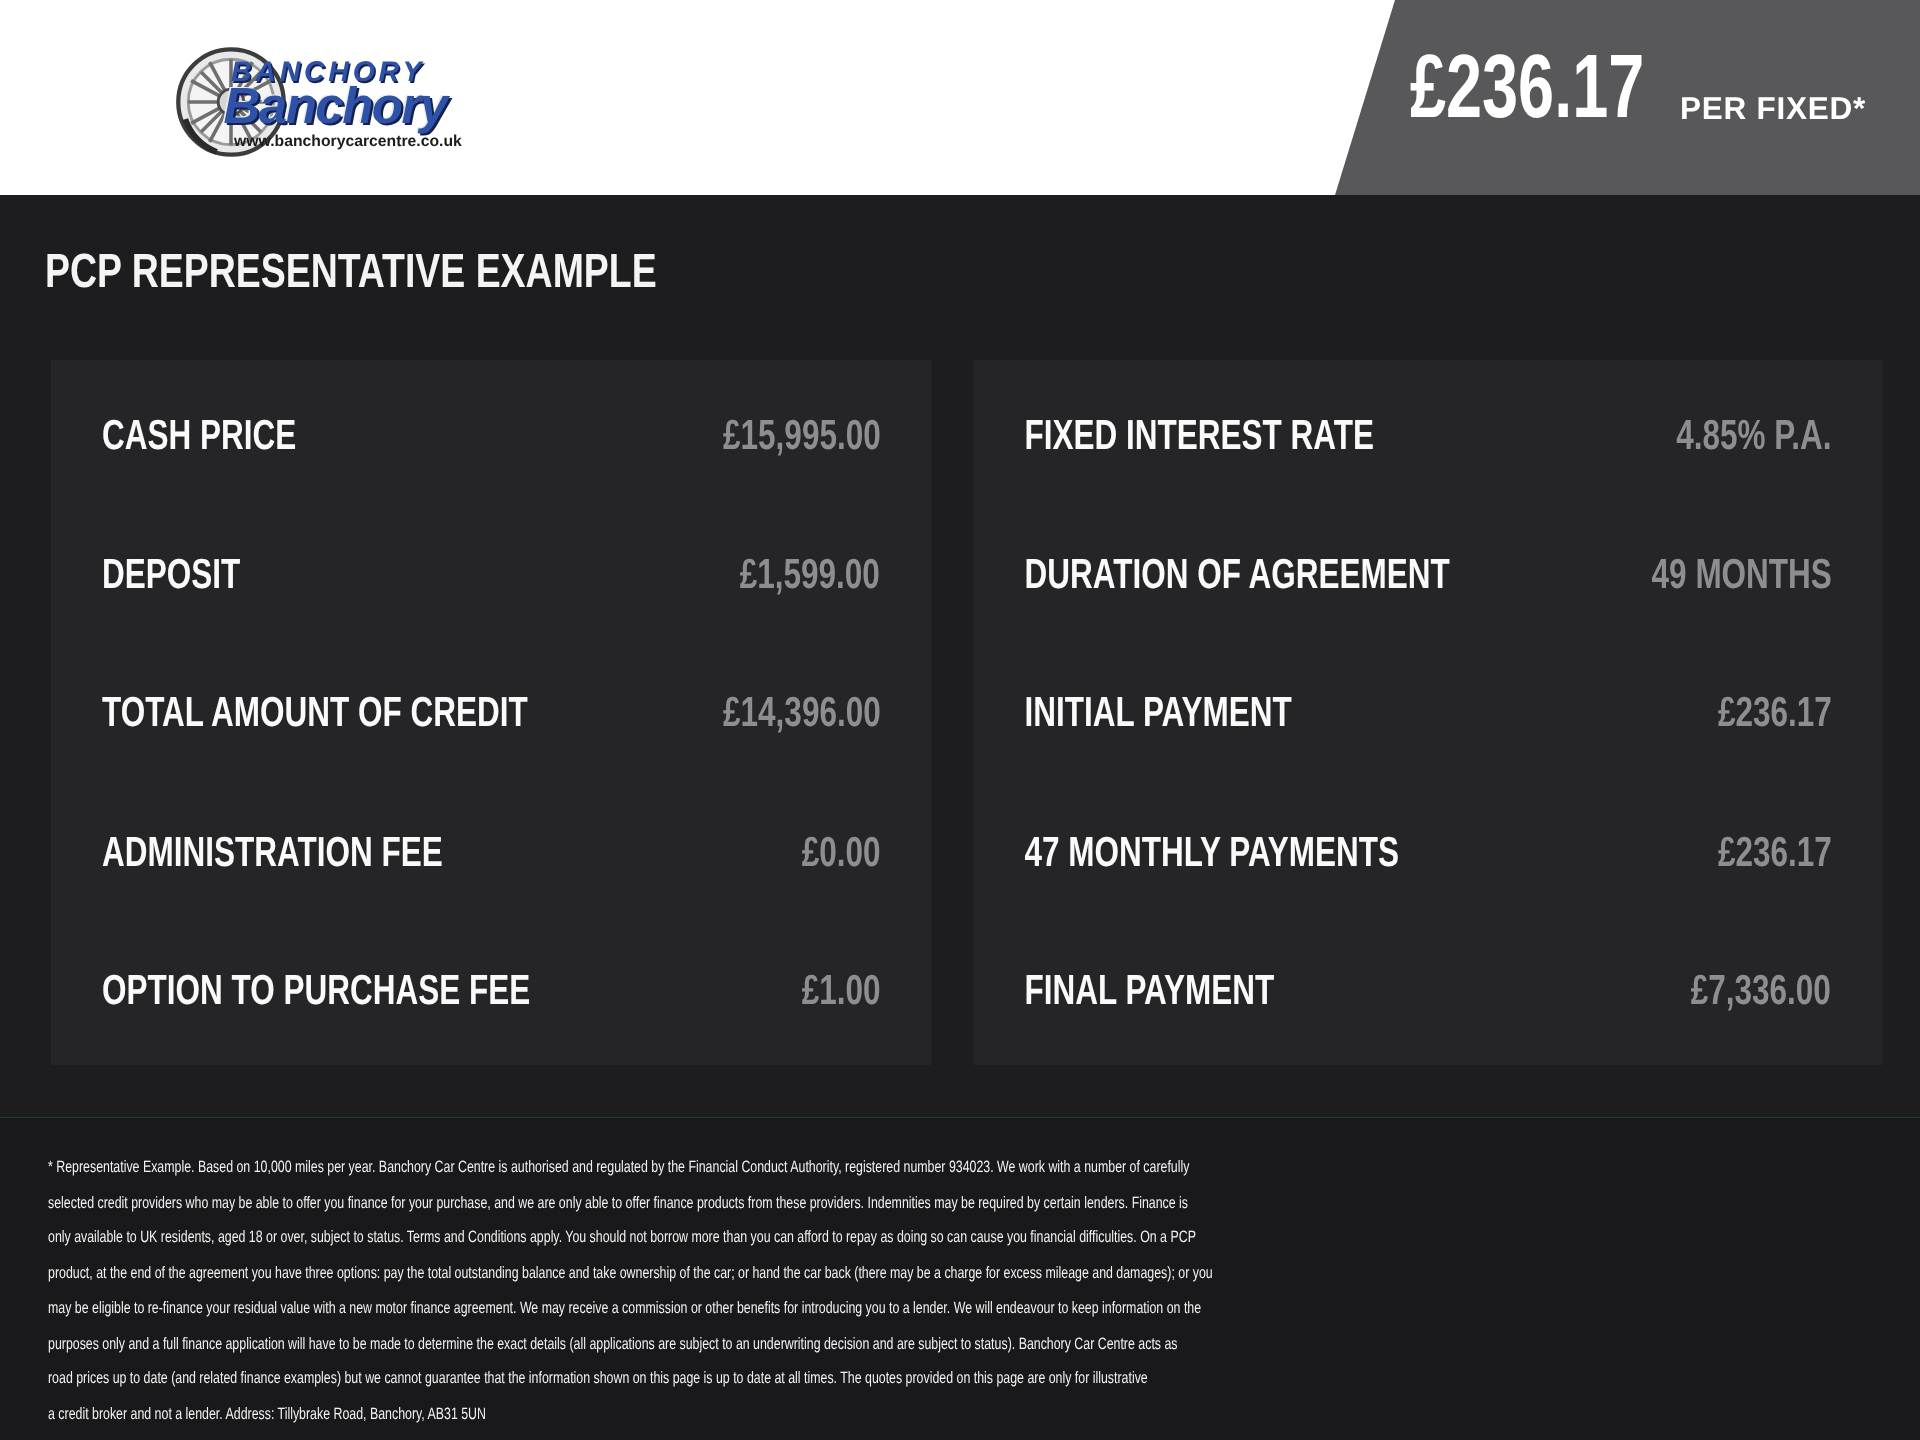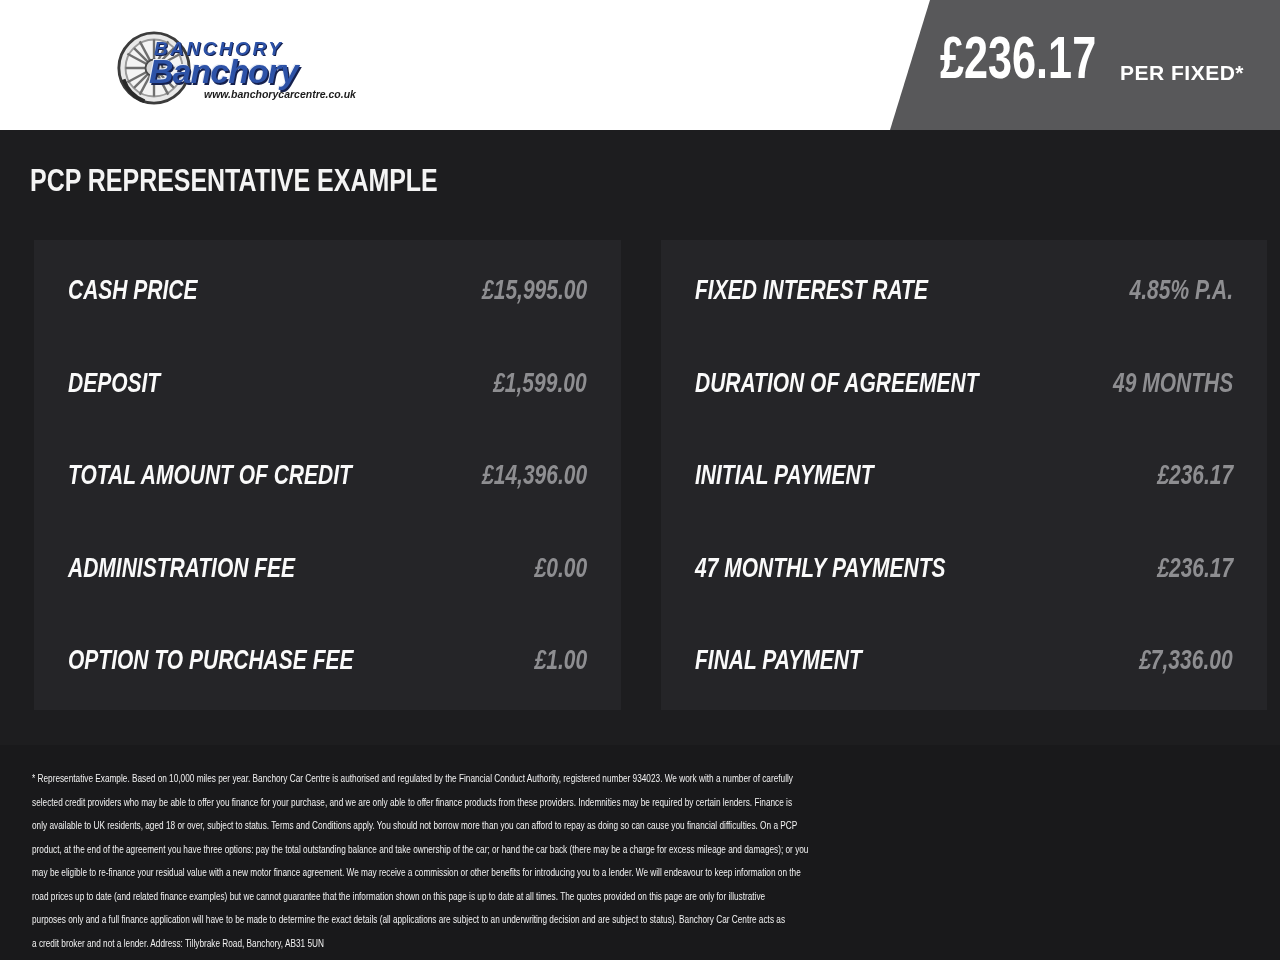--- a/index.html
+++ b/index.html
@@ -19,23 +19,22 @@
     text-shadow:1px 1px 0 #15204d;
   }
   .logo-line2{
     position:absolute;left:33px;top:26px;
     font-size:34px;font-weight:bold;font-style:italic;color:#2d52a7;
     letter-spacing:-1px;white-space:nowrap;
     text-shadow:1.5px 1.5px 0 #15204d, -1px -1px 0 #e8ecf5;
   }
   .logo-url{
     position:absolute;left:40px;top:62px;
-    font-size:10.5px;font-weight:bold;font-style:italic;color:#1c1c1c;
+    font-size:10.5px;font-weight:bold;color:#1c1c1c;
     white-space:nowrap;
-    padding-left:48px;
   }
   .header-price-band{
     position:absolute;left:890px;top:0;width:390px;height:130px;
     background:#58585a;
     clip-path:polygon(40px 0, 100% 0, 100% 100%, 0 100%);
   }
   .price-main{
     position:absolute;left:50px;top:28px;line-height:60px;
     font-size:60px;font-weight:bold;color:#ffffff;white-space:nowrap;
     transform:scaleX(0.72);transform-origin:0 50%;
@@ -46,21 +45,21 @@
     letter-spacing:0.5px;
   }
   
   .main{position:absolute;left:0;top:130px;width:1280px;height:615px;background:#1d1d1f;
     box-sizing:border-box;padding:34px 34px 0;}
   .main-title{
     font-size:32px;font-weight:bold;color:#f4f4f4;line-height:32px;
     white-space:nowrap;display:inline-block;
     transform:scaleX(0.78);transform-origin:0 50%;margin-left:-4px;
   }
-  .panels{display:flex;gap:40px;margin-top:44px;font-style:italic;}
+  .panels{display:flex;gap:28px;margin-top:44px;}
   .panel{
     flex:1 1 0;height:470px;background:#252528;
     box-sizing:border-box;padding:34px 34px;
     display:flex;flex-direction:column;justify-content:space-between;
   }
   .finance-row{display:flex;justify-content:space-between;align-items:center;height:32px;}
   .finance-label{
     font-size:28px;font-weight:bold;color:#fafafa;white-space:nowrap;
     display:inline-block;transform:scaleX(0.75);transform-origin:0 50%;
   }
@@ -164,18 +163,18 @@
 
     </div>
   </div>
 
   <div class="footer">
     <div class="footer-line"><span>* Representative Example. Based on 10,000 miles per year. Banchory Car Centre is authorised and regulated by the Financial Conduct Authority, registered number 934023. We work with a number of carefully</span></div>
     <div class="footer-line"><span>selected credit providers who may be able to offer you finance for your purchase, and we are only able to offer finance products from these providers. Indemnities may be required by certain lenders. Finance is</span></div>
     <div class="footer-line"><span>only available to UK residents, aged 18 or over, subject to status. Terms and Conditions apply. You should not borrow more than you can afford to repay as doing so can cause you financial difficulties. On a PCP</span></div>
     <div class="footer-line"><span>product, at the end of the agreement you have three options: pay the total outstanding balance and take ownership of the car; or hand the car back (there may be a charge for excess mileage and damages); or you</span></div>
     <div class="footer-line"><span>may be eligible to re-finance your residual value with a new motor finance agreement. We may receive a commission or other benefits for introducing you to a lender. We will endeavour to keep information on the</span></div>
+    <div class="footer-line"><span>purposes only and a full finance application will have to be made to determine the exact details (all applications are subject to an underwriting decision and are subject to status). Banchory Car Centre acts as</span></div>
     <div class="footer-line"><span>road prices up to date (and related finance examples) but we cannot guarantee that the information shown on this page is up to date at all times. The quotes provided on this page are only for illustrative</span></div>
-    <div class="footer-line"><span>purposes only and a full finance application will have to be made to determine the exact details (all applications are subject to an underwriting decision and are subject to status). Banchory Car Centre acts as</span></div>
     <div class="footer-line"><span>a credit broker and not a lender. Address: Tillybrake Road, Banchory, AB31 5UN</span></div>
   </div>
 
 </div>
 
 </body></html>

